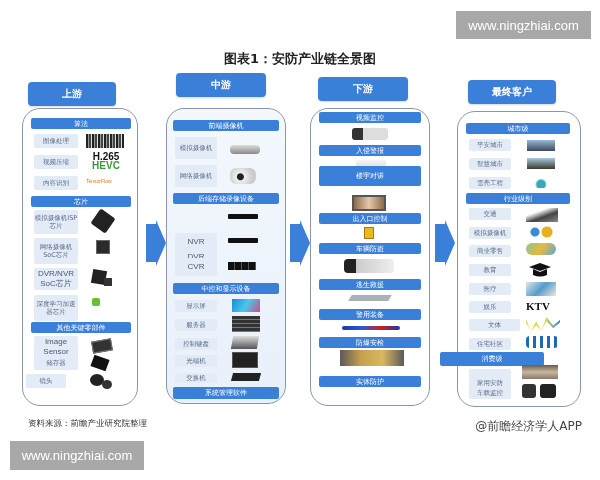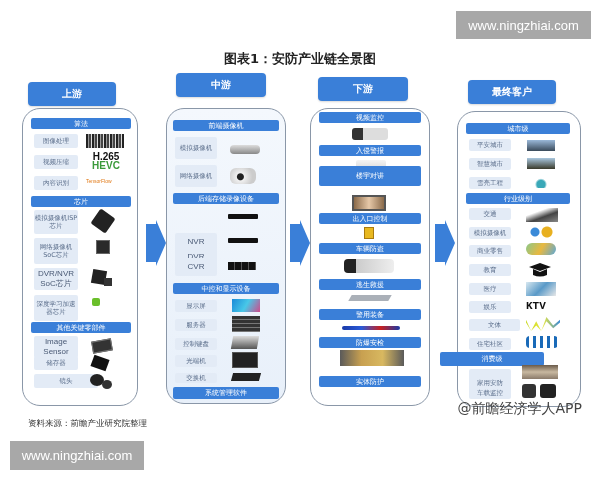--- a/index.html
+++ b/index.html
@@ -49,21 +49,21 @@
     .pic { position: absolute; }
 
     .arrow {
       position: absolute; width: 0; height: 0;
     }
 
     .footer-left {
       position: absolute; left: 28px; top: 418px; font-size: 8.5px; color: #333;
     }
     .footer-right {
-      position: absolute; right: 18px; top: 400px; font-size: 14px; color: #444;
+      position: absolute; right: 18px; top: 418px; font-size: 12px; color: #444;
     }
   </style>
 </head>
 <body>
 
 <div class="watermark wm-top">www.ningzhiai.com</div>
 <div class="watermark wm-bottom">www.ningzhiai.com</div>
 
 <div class="title">图表1：安防产业链全景图</div>
 
@@ -94,21 +94,21 @@
 <div class="pic" style="left:92px;top:270px;width:14px;height:14px;background:#222;transform:rotate(10deg);"></div>
 <div class="pic" style="left:104px;top:278px;width:8px;height:8px;background:#333;"></div>
 <div class="item-label" style="left:34px;top:295px;width:44px;height:26px;">深度学习加速器芯片</div>
 <div class="pic" style="left:92px;top:298px;width:8px;height:8px;background:#6abf2a;border-radius:2px;"></div>
 
 <div class="sec-bar" style="left:31px;top:322px;width:100px;height:11px;">其他关键零部件</div>
 <div class="item-label latin" style="left:34px;top:336px;width:44px;height:22px;">Image Sensor</div>
 <div class="pic" style="left:92px;top:340px;width:20px;height:12px;background:#333;transform:rotate(-10deg);border:1px solid #777;"></div>
 <div class="item-label" style="left:34px;top:356px;width:44px;height:14px;">储存器</div>
 <div class="pic" style="left:92px;top:357px;width:16px;height:12px;background:#111;transform:rotate(20deg);"></div>
-<div class="item-label" style="left:34px;top:374px;width:64px;height:14px;">镜头</div>
+<div class="item-label" style="left:26px;top:374px;width:40px;height:14px;">镜头</div>
 <div class="pic" style="left:90px;top:374px;width:14px;height:12px;background:#222;border-radius:50%;"></div>
 <div class="pic" style="left:102px;top:380px;width:10px;height:9px;background:#333;border-radius:50%;"></div>
 
 <svg class="arrow" style="left:146px;top:220px;width:20px;height:46px;" viewBox="0 0 20 46">
   <polygon points="0,4 10,4 10,0 20,23 10,46 10,42 0,42" fill="#3a7fd8"></polygon>
 </svg>
 
 <div class="panel mid" style="left:166px;top:108px;width:120px;height:296px;"></div>
 
 <div class="sec-bar" style="left:173px;top:120px;width:106px;height:11px;">前端摄像机</div>
@@ -185,21 +185,21 @@
 <div class="item-label" style="left:469px;top:245px;width:42px;height:12px;">商业零售</div>
 <div class="pic" style="left:526px;top:243px;width:30px;height:12px;background:linear-gradient(120deg,#8ac88a,#e8b840,#5aa8d8);border-radius:6px;"></div>
 <div class="item-label" style="left:469px;top:264px;width:42px;height:12px;">教育</div>
 <svg class="pic" style="left:528px;top:262px;width:24px;height:16px;" viewBox="0 0 24 16">
   <polygon points="12,1 23,5 12,9 1,5" fill="#111"></polygon>
   <path d="M5,7 L5,13 Q12,16 19,13 L19,7 L12,10 Z" fill="#111"></path>
 </svg>
 <div class="item-label" style="left:469px;top:283px;width:42px;height:12px;">医疗</div>
 <div class="pic" style="left:526px;top:282px;width:30px;height:14px;background:linear-gradient(135deg,#d8e8f0,#5a9ac8,#e8e8e8);"></div>
 <div class="item-label" style="left:469px;top:301px;width:42px;height:12px;">娱乐</div>
-<div class="pic" style="left:526px;top:300px;width:34px;height:12px;font-family:Liberation Mono, monospace;font-weight:bold;font-size:11px;color:#111;line-height:12px;">KTV</div>
+<div class="pic" style="left:526px;top:300px;width:34px;height:12px;font-family:Liberation Serif, serif;font-weight:bold;font-size:11px;color:#111;line-height:12px;">KTV</div>
 <div class="item-label" style="left:469px;top:319px;width:51px;height:12px;text-align:right;">文体</div>
 <div class="pic" style="left:526px;top:317px;width:34px;height:14px;background:linear-gradient(90deg,#c8d820,#e8e840,#3a8ad8);clip-path:polygon(0 20%,15% 100%,30% 30%,45% 100%,60% 0,80% 60%,100% 20%,100% 40%,80% 80%,60% 30%,45% 100%,30% 60%,15% 100%,0 40%);"></div>
 <div class="item-label" style="left:469px;top:338px;width:42px;height:12px;">住宅社区</div>
 <div class="pic" style="left:526px;top:336px;width:32px;height:12px;background:repeating-linear-gradient(90deg,#1a6ab8 0 3px,transparent 3px 7px);border-radius:4px;"></div>
 
 <div class="sec-bar" style="left:440px;top:352px;width:104px;height:14px;">消费级</div>
 <div class="item-label" style="left:469px;top:369px;width:42px;height:29px;">家用安防</div>
 <div class="pic" style="left:522px;top:365px;width:36px;height:14px;background:linear-gradient(#6a5a4a,#c8b8a0,#8a7a6a);"></div>
 <div class="item-label" style="left:469px;top:387px;width:42px;height:12px;">车载监控</div>
 <div class="pic" style="left:522px;top:384px;width:14px;height:14px;background:#333;border-radius:3px;"></div>

